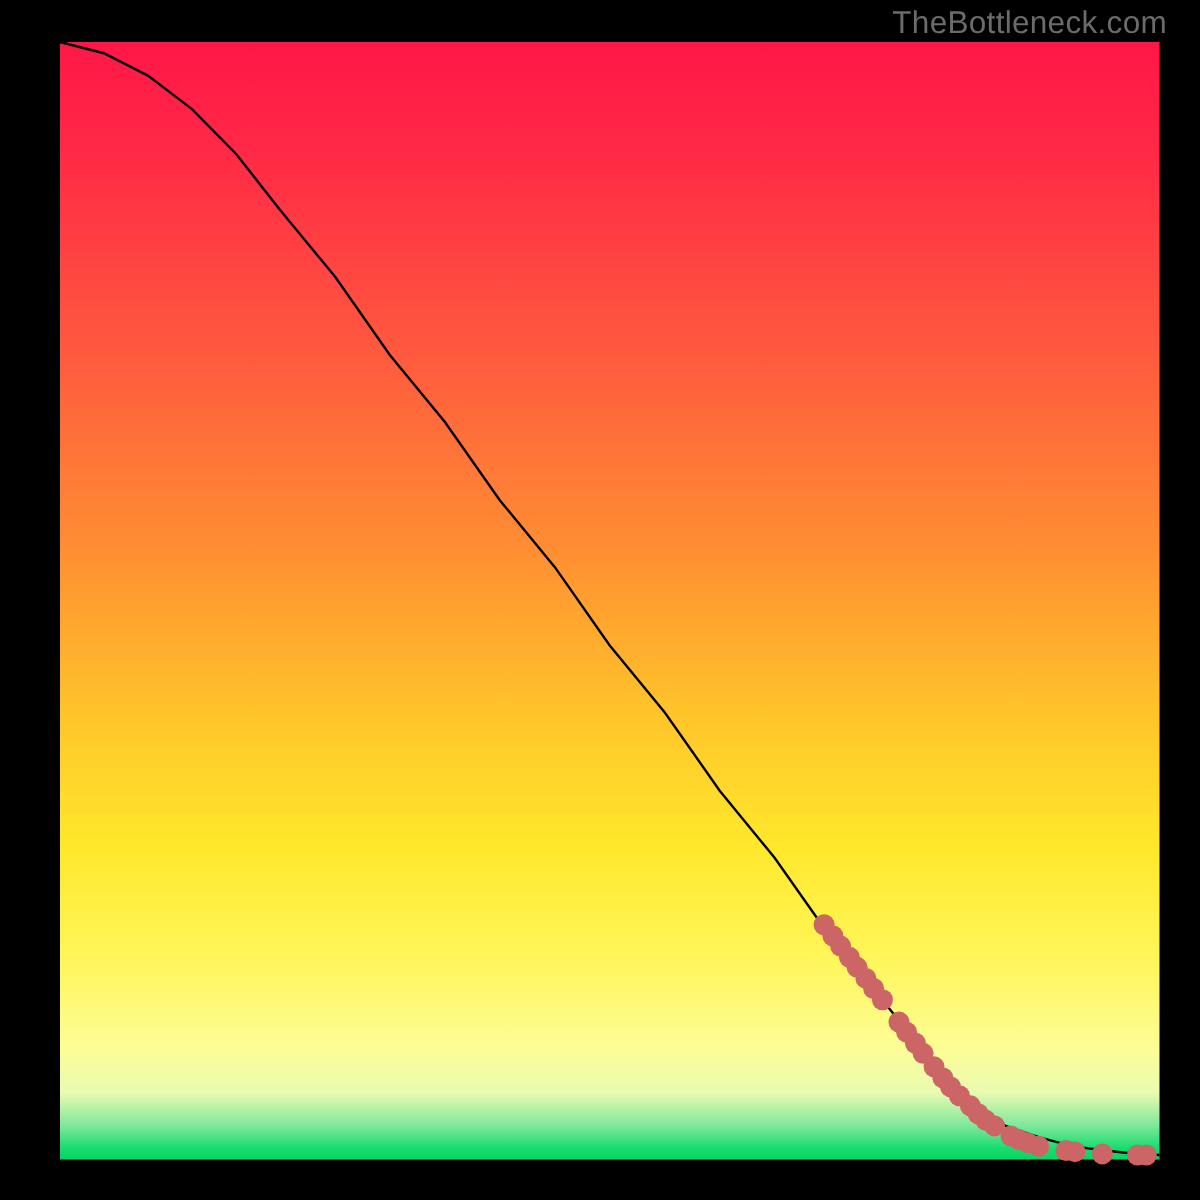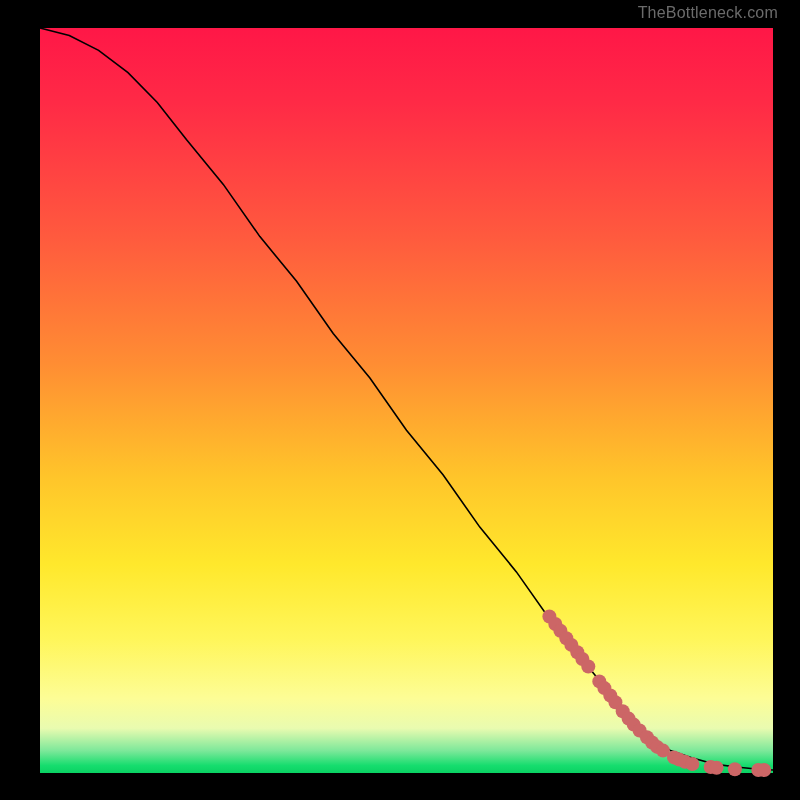--- a/index.html
+++ b/index.html
@@ -38,21 +38,21 @@
       #7de89a 97%,
       #16dd6e 99%,
       #0ad263 100%
     );
   }
   .attribution {
     position: absolute;
     top: 4px;
     right: 22px;
     color: #6b6b6b;
-    font-size: 16px;
+    font-size: 21px;
     letter-spacing: 0.2px;
     font-weight: 500;
     user-select: none;
   }
   svg.curve {
     position: absolute;
     left: 0;
     top: 0;
     width: 733px;
     height: 745px;

